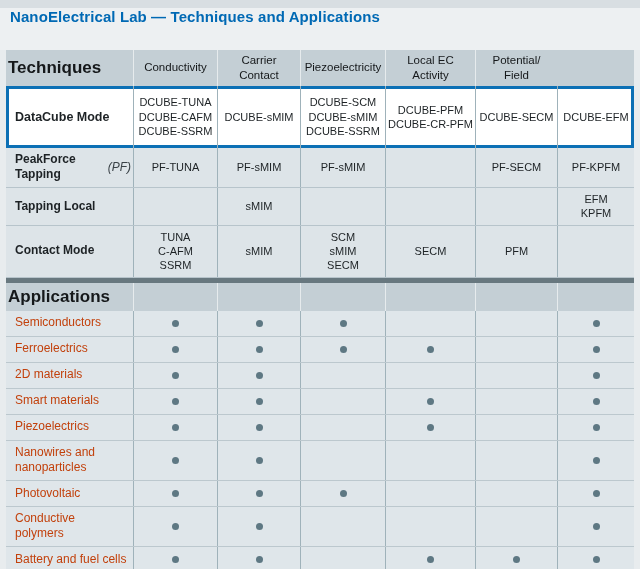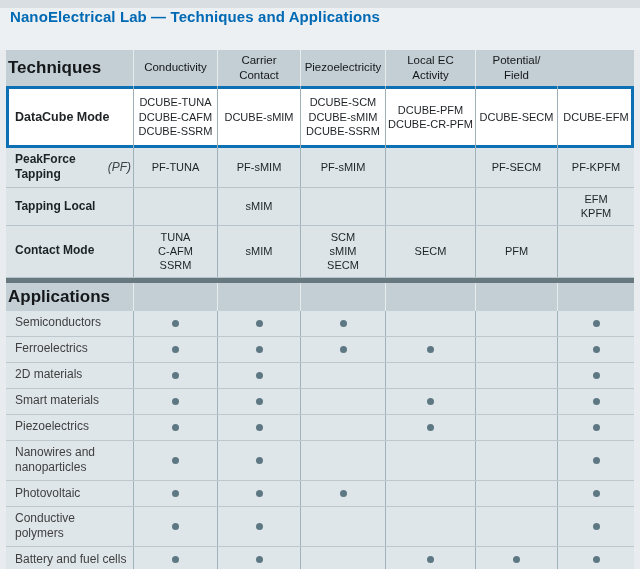--- a/index.html
+++ b/index.html
@@ -32,21 +32,21 @@
   .tech-row.r2{min-height:34px;}
   .tech-row.r3{min-height:42px;}
   .datacube.tech-row{border-bottom:none;background:#ffffff;}
   .suffix{font-weight:400;color:#3a4247;margin-left:3px;font-style:italic;}
   
   .dark-bar{height:5px;background:#68787f;}
   
   .app-row{background:#dfe6ea;min-height:26px;border-bottom:1px solid #bcc8ce;}
   .app-row:last-child{border-bottom:none;}
   .app-row .cell + .cell{border-left:1px solid #9fb2ba;}
-  .app-row .label-cell{font-size:12px;color:#404040;padding-right:6px;}
+  .app-row .label-cell{font-size:12px;color:#c2410c;padding-right:6px;}
   .dot{width:7px;height:7px;border-radius:50%;background:#5e7883;display:inline-block;}
 </style>
 </head>
 <body>
 
 <div class="page">
   <div class="top-strip"></div>
   <div class="title-bar">
     <span class="title">NanoElectrical Lab — Techniques and Applications</span>
   </div>

